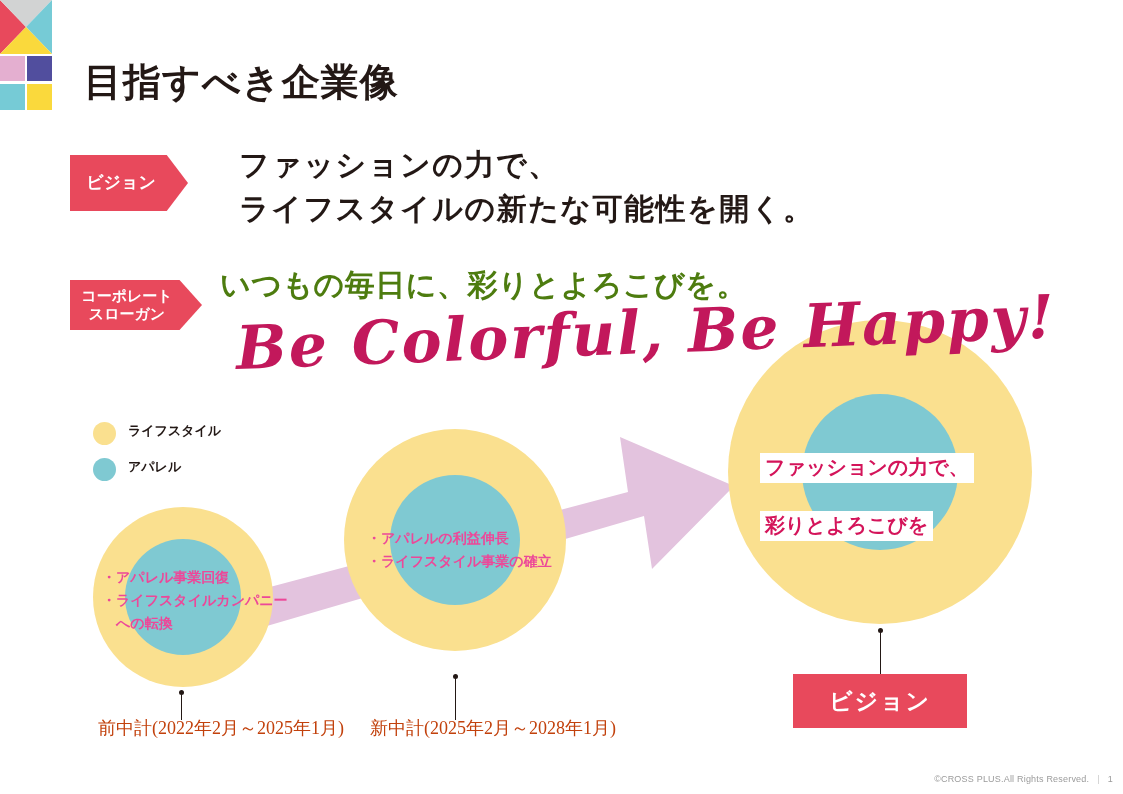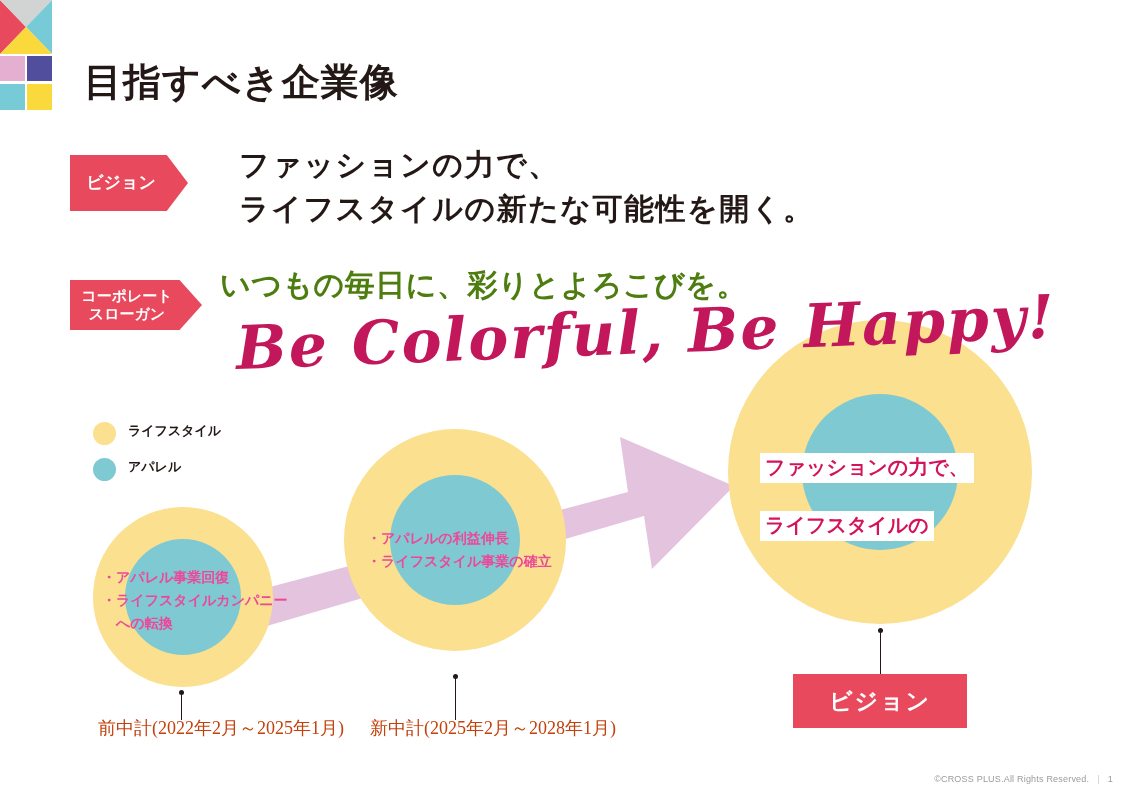--- a/index.html
+++ b/index.html
@@ -193,21 +193,21 @@
     <div class="connector" style="left:455px; top:676px; height:44px;">
       <span class="dot"></span>
       <span class="stem" style="top:0; height:44px;"></span>
     </div>
     <div class="caption" style="left:370px; top:716px;">新中計(2025年2月～2028年1月)</div>
 
     <div class="ring" style="left:728px; top:320px; width:304px; height:304px; background:#FAE08F;"></div>
     <div class="core" style="left:802px; top:394px; width:156px; height:156px; background:#7FC9D2;"></div>
     <div class="circle-text big" style="left:760px; top:427px; width:250px;">
       <span>ファッションの力で、</span><br>
-      <span>ライフスタイルの</span><br>
+      <span>彩りとよろこびを</span><br>
     </div>
 
     <div class="connector" style="left:880px; top:630px; height:44px;">
       <span class="dot"></span>
       <span class="stem" style="top:0; height:44px;"></span>
     </div>
 
     <div class="vision-box">
       <span>ビジョン</span>
     </div>

